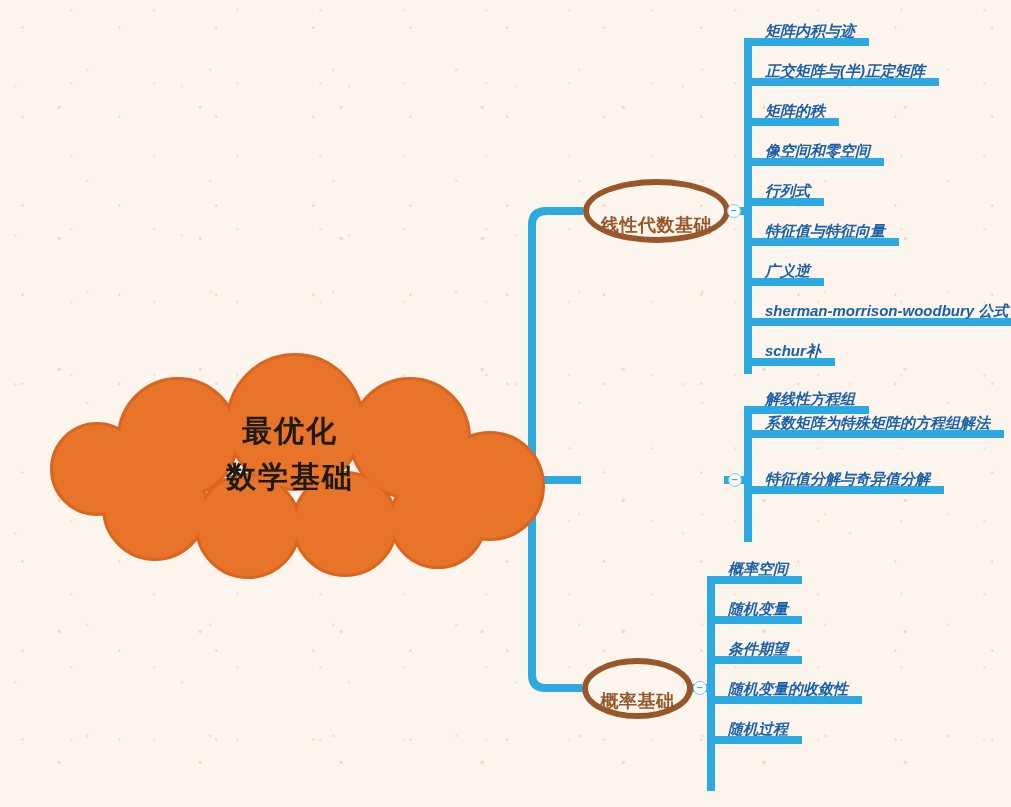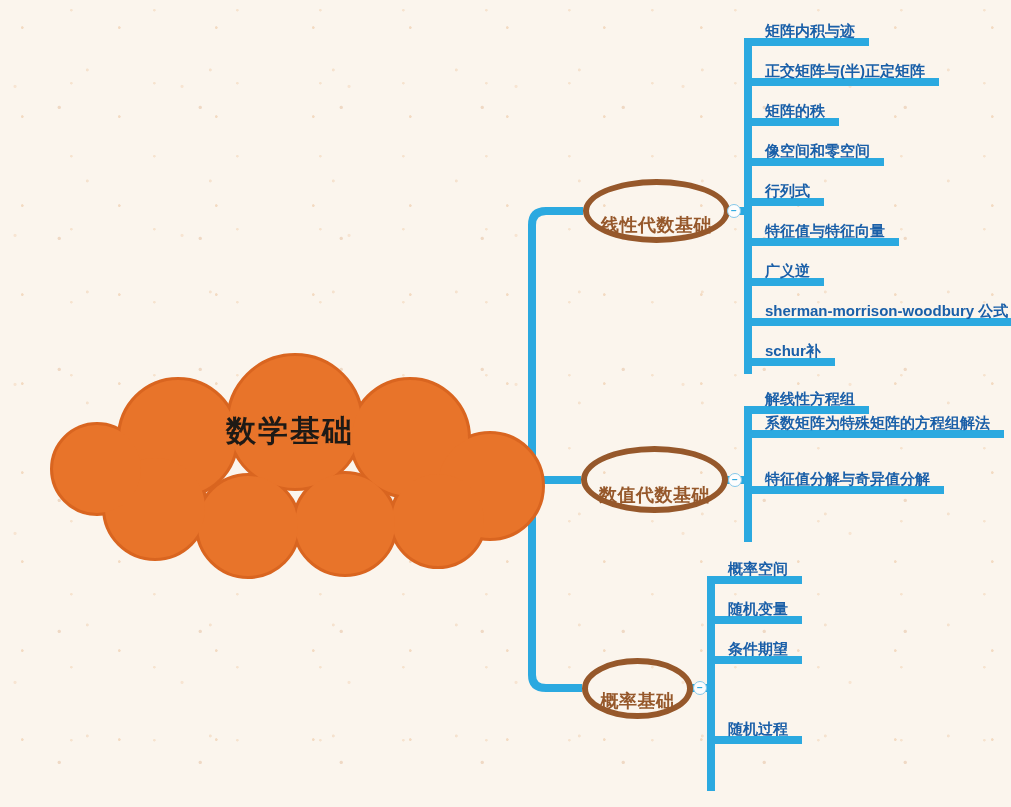--- a/index.html
+++ b/index.html
@@ -26,21 +26,21 @@
   }
   .canvas{position:absolute;inset:0;}
   svg.layer{position:absolute;left:0;top:0;width:1011px;height:807px;pointer-events:none;}
 
   .trunk{position:absolute;width:8px;background:var(--blue);}
 
   .leaf{
     position:absolute;white-space:nowrap;height:30px;line-height:30px;
     border-bottom:8px solid var(--blue);
     padding:0 14px 0 21px;
-    color:var(--dkblue);font-weight:bold;font-size:15px;
+    color:var(--dkblue);font-weight:bold;font-style:italic;font-size:15px;
     width:max-content;
   }
   .bA{left:744px;}
   .bB{left:744px;}
   .bC{left:707px;}
 
   .enode{
     position:absolute;border:6px solid var(--brown);border-radius:50%;
     display:flex;align-items:flex-end;justify-content:center;
     color:var(--brown);font-weight:bold;font-size:18px;letter-spacing:.5px;
@@ -87,20 +87,21 @@
   <div class="leaf bA" style="top:296px"><span>sherman-morrison-woodbury 公式</span></div>
   <div class="leaf bA" style="top:336px"><span>schur补</span></div>
 
   <div class="leaf bB" style="top:384px"><span>解线性方程组</span></div>
   <div class="leaf bB" style="top:408px"><span>系数矩阵为特殊矩阵的方程组解法</span></div>
   <div class="leaf bB" style="top:464px"><span>特征值分解与奇异值分解</span></div>
 
   <div class="leaf bC" style="top:554px"><span>概率空间</span></div>
   <div class="leaf bC" style="top:594px"><span>随机变量</span></div>
   <div class="leaf bC" style="top:634px"><span>条件期望</span></div>
+  <div class="leaf bC" style="top:674px"><span>随机变量的收敛性</span></div>
   <div class="leaf bC" style="top:714px"><span>随机过程</span></div>
 
   <svg class="layer" style="pointer-events:auto;">
 
     <g fill="#E8742A" stroke="#D96520" stroke-width="6">
       <circle cx="178" cy="438" r="58"></circle>
         <circle cx="295" cy="422" r="66"></circle>
       <circle cx="410" cy="438" r="58"></circle>
         <circle cx="490" cy="486" r="52"></circle>
       <circle cx="438" cy="520" r="46"></circle>
@@ -116,28 +117,26 @@
       <circle cx="410" cy="438" r="58"></circle>
         <circle cx="490" cy="486" r="52"></circle>
       <circle cx="438" cy="520" r="46"></circle>
         <circle cx="345" cy="524" r="50"></circle>
       <circle cx="248" cy="526" r="50"></circle>
         <circle cx="155" cy="508" r="50"></circle>
       <circle cx="97" cy="469" r="44"></circle>
     </g>
   </svg>
   <div class="cloud-label">
+    <div>最优化</div>
     <div>数学基础</div>
   </div>
 
   <div class="enode" style="left:583px;top:179px;width:147px;height:64px;">
     <span>线性代数基础</span>
-  </div>
-  <div class="enode" style="left:581px;top:446px;width:147px;height:67px;">
-    <span>数值代数基础</span>
   </div>
   <div class="enode" style="left:582px;top:658px;width:111px;height:61px;">
     <span>概率基础</span>
   </div>
 
   <div class="collapse" style="left:727px;top:204px;">
     <span>−</span>
   </div>
   <div class="collapse" style="left:728px;top:473px;">
     <span>−</span>

